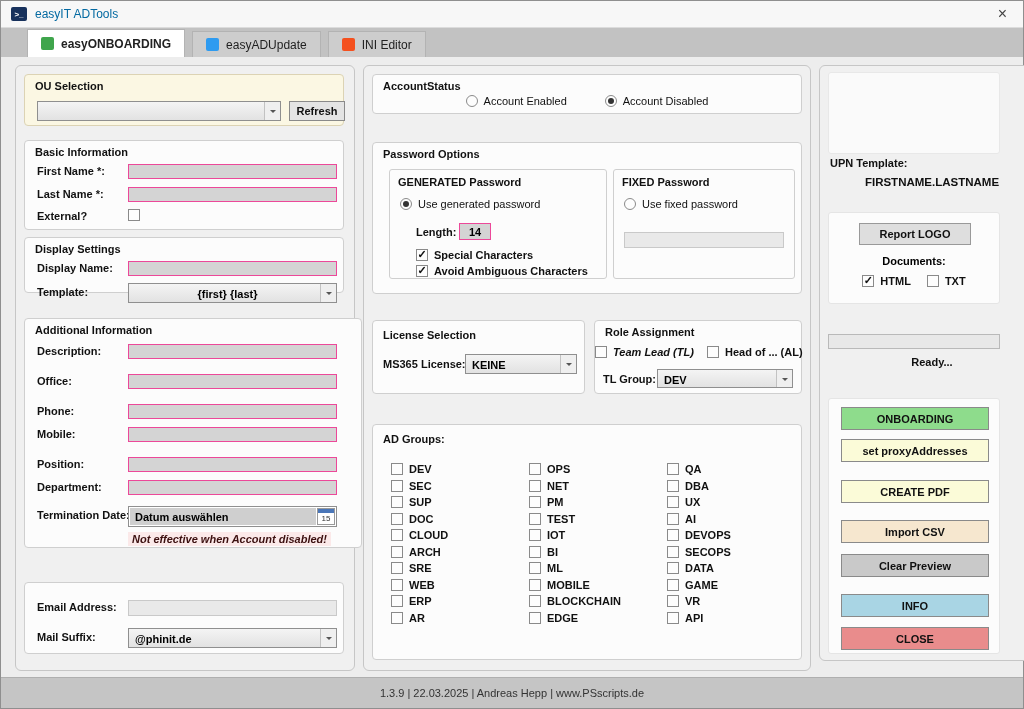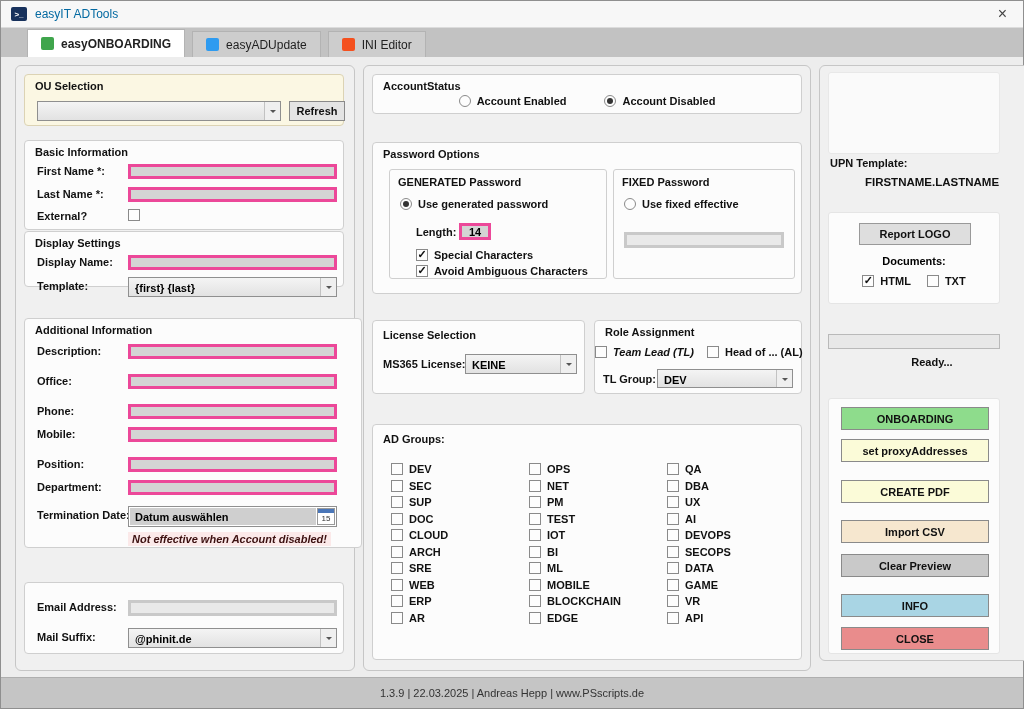--- a/index.html
+++ b/index.html
@@ -21,41 +21,41 @@
   
   .content { position:absolute; top:56px; left:0; right:0; bottom:31px; background:#EDEDED; }
   .panel { position:absolute; background:#F0F0F0; border:1px solid #C6C6C6; border-radius:6px; }
   #left-panel   { left:14px;  top:8px; width:340px; height:606px; }
   #middle-panel { left:362px; top:8px; width:448px; height:606px; }
   #right-panel  { left:818px; top:8px; width:226px; height:596px; }
 
   .gbox { position:absolute; background:#FCFCFC; border:1px solid #CFCFCF; border-radius:4px; }
   .gtitle { position:absolute; left:10px; top:5px; font-size:11px; font-weight:bold; color:#111; white-space:nowrap; }
   .lbl { position:absolute; font-size:11px; font-weight:bold; color:#111; white-space:nowrap; }
-  .input { position:absolute; background:#D4D4D4; border:3px solid #ec4899; height:15px; }
+  .input { position:absolute; background:#D4D4D4; border:1px solid #ec4899; height:15px; }
   .input.disabled { background:#E9E9E9; border-color:#C9C9C9; }
 
   .combo { position:absolute; background:linear-gradient(#F4F4F4,#E2E2E2); border:1px solid #8F8F8F; display:flex; align-items:stretch; height:20px; }
   .combo .cval { flex:1; font-size:11px; font-weight:bold; padding:4px 0 0 6px; overflow:hidden; white-space:nowrap; }
   .combo .carr { width:16px; display:flex; align-items:center; justify-content:center; border-left:1px solid #C2C2C2; background:#EFEFEF; }
   .tri { width:0; height:0; border:3.5px solid transparent; border-top-color:#555; margin-top:4px; }
 
   .check { display:flex; align-items:center; gap:6px; font-size:11px; font-weight:bold; color:#111; white-space:nowrap; }
   .cbox { width:12px; height:12px; background:#FDFDFD; border:1px solid #8A8A8A; display:inline-flex; align-items:center; justify-content:center; font-size:11px; color:#111; flex:none; }
   .cbox.on::after { content:"\2713"; margin-top:-2px; font-weight:bold; }
-  .radio { display:flex; align-items:center; gap:6px; font-size:11px; font-weight:bold; color:#111; white-space:nowrap; }
+  .radio { display:flex; align-items:center; gap:6px; font-size:11px; font-weight:normal; color:#111; white-space:nowrap; }
   .rdot { width:12px; height:12px; border-radius:50%; border:1px solid #8A8A8A; background:#FDFDFD; position:relative; flex:none; }
   .rdot.on::after { content:""; position:absolute; inset:2px; border-radius:50%; background:#333; }
 
   .btn { border:1px solid #8A8A8A; display:flex; align-items:center; justify-content:center; font-size:11px; font-weight:bold; color:#111; background:#E4E4E4; }
 
   
   #ou-box { left:8px; top:8px; width:320px; height:52px; background:#FBF7E3; border-color:#DCD3B4; }
   #basic-box { left:8px; top:74px; width:320px; height:90px; }
-  #display-box { left:8px; top:165px; width:320px; height:56px; }
+  #display-box { left:8px; top:171px; width:320px; height:56px;text-align:center; }
   #addl-box { left:8px; top:252px; width:338px; height:230px; }
   #email-box { left:8px; top:516px; width:320px; height:72px; }
 
   .datepicker { position:absolute; left:103px; top:187px; width:209px; height:21px; border:1px solid #8F8F8F; background:#FFF; display:flex; align-items:stretch; padding:1px; }
   .datepicker .dval { flex:1; background:#CFCFCF; font-size:11px; font-weight:bold; padding:3px 0 0 5px; }
   .cal-icon { width:18px; margin-left:1px; border:1px solid #9A9A9A; background:#FFF; display:flex; flex-direction:column; flex:none; }
   .cal-icon .cal-top { height:4px; background:#4A76B8; }
   .cal-icon .cal-day { flex:1; display:flex; align-items:center; justify-content:center; font-size:8px; color:#333; }
   .note { position:absolute; left:103px; top:213px; font-size:11px; font-weight:bold; font-style:italic; color:#3C1010; background:#FBE9E9; padding:1px 4px; white-space:nowrap; }
 
@@ -225,21 +225,21 @@
           <span class="check" style="position:absolute; left:26px; top:95px;">
             <span class="cbox on"></span>
             <span>Avoid Ambiguous Characters</span>
           </span>
         </div>
 
         <div id="fix-box">
           <span class="gtitle" style="left:8px; top:6px;">FIXED Password</span>
           <span class="radio" style="position:absolute; left:10px; top:28px;">
             <span class="rdot"></span>
-            <span>Use fixed effective</span>
+            <span>Use fixed password</span>
           </span>
           <div class="input disabled" style="left:10px; top:62px; width:160px; height:16px;"></div>
         </div>
       </div>
 
       <div class="gbox" id="lic-box">
         <span class="gtitle" style="top:8px;">License Selection</span>
         <span class="lbl" style="left:10px; top:37px;">MS365 License:</span>
         <div class="combo" style="left:92px; top:33px; width:112px;">
           <span class="cval">KEINE</span>

